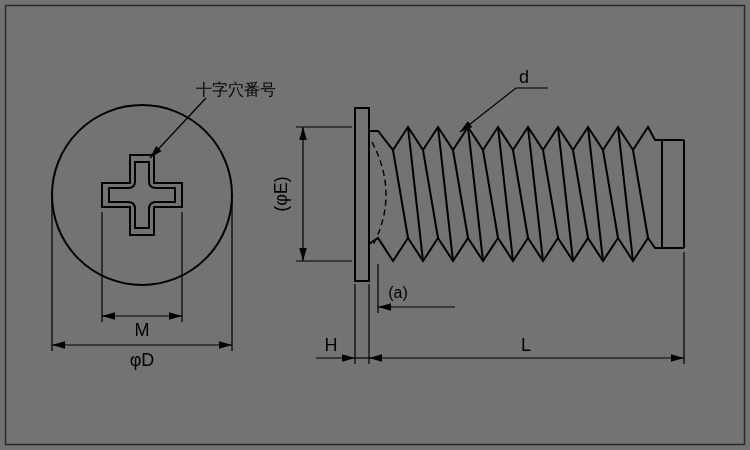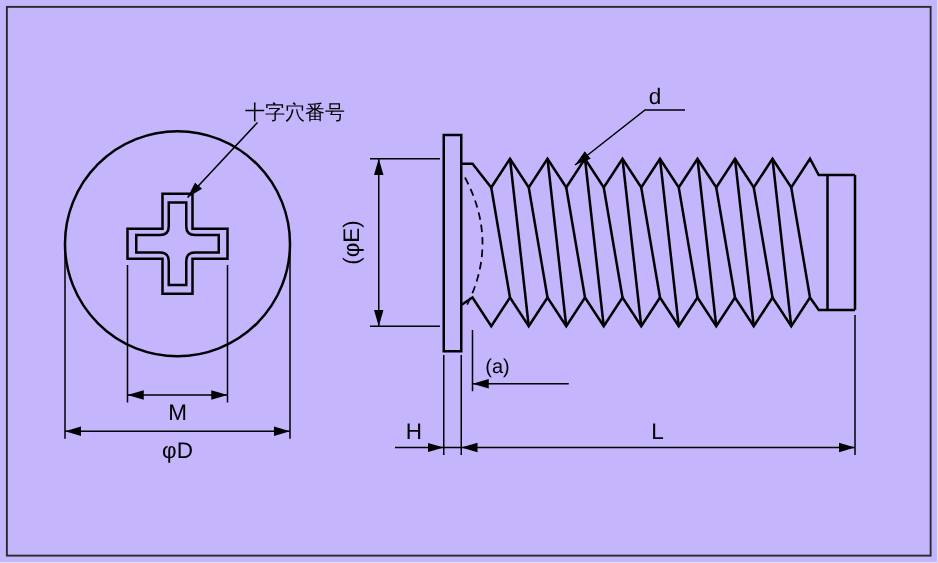--- a/index.html
+++ b/index.html
@@ -1,16 +1,16 @@
 <!DOCTYPE html>
 <html><head>
 <meta charset="utf-8">
 <style>
   html,body{margin:0;padding:0;background:#fff;}
-  .stage{width:750px;height:450px;position:relative;background:#c4b5fd;}
+  .stage{width:750px;height:450px;position:relative;background:#737373;}
   svg{display:block;}
   .ln{stroke:#000;stroke-width:2;fill:none;stroke-linejoin:miter;stroke-linecap:butt;}
   .thin{stroke:#000;stroke-width:1.2;fill:none;}
   .dash{stroke:#000;stroke-width:1.4;fill:none;stroke-dasharray:6 4;}
   .arrfill{fill:#000;stroke:none;}
   text{font-family:"Liberation Sans","DejaVu Sans",sans-serif;fill:#000;}
   .t18{font-size:18px;}
   .t16{font-size:16px;}
   .mid{text-anchor:middle;}
 </style>

